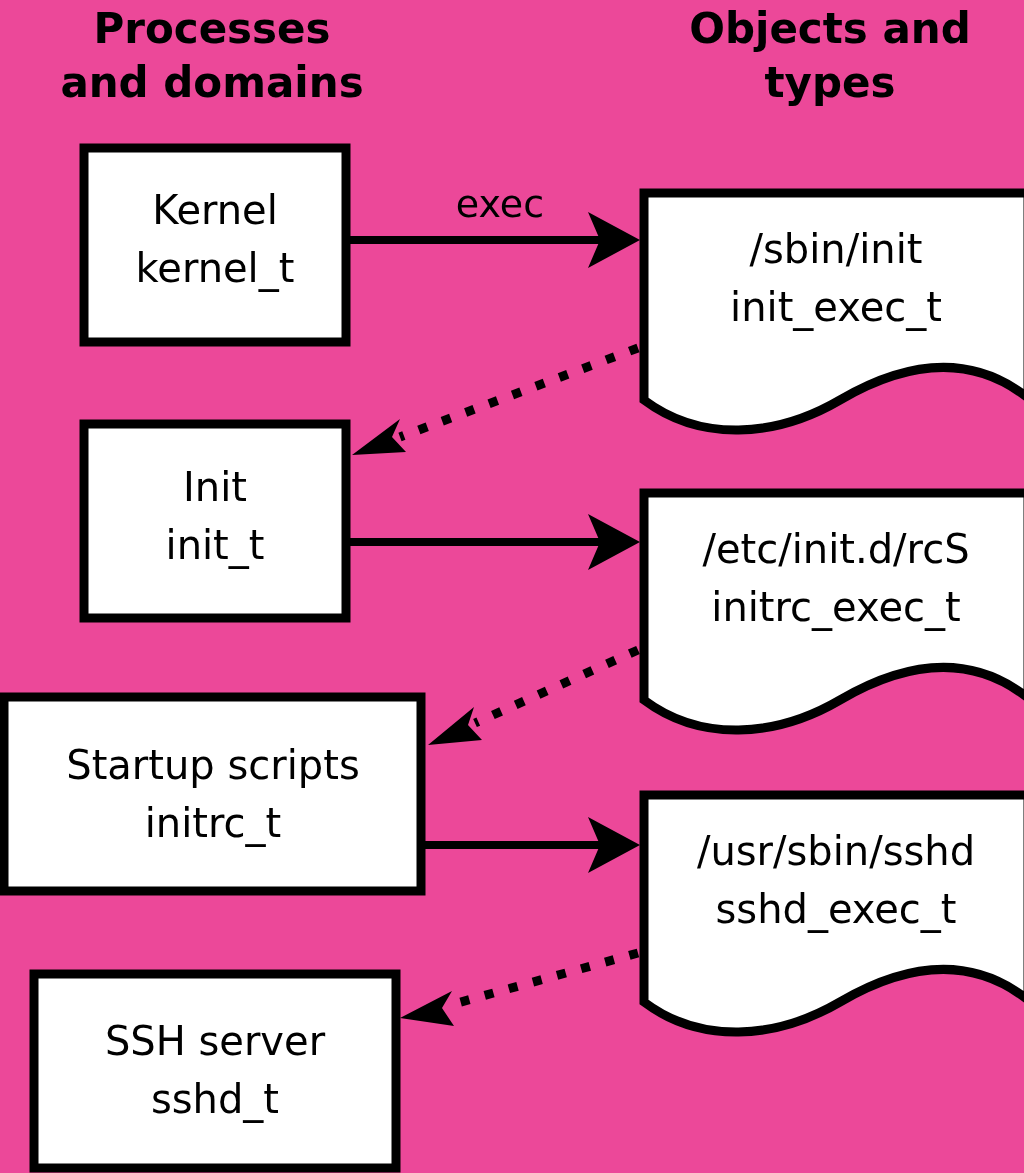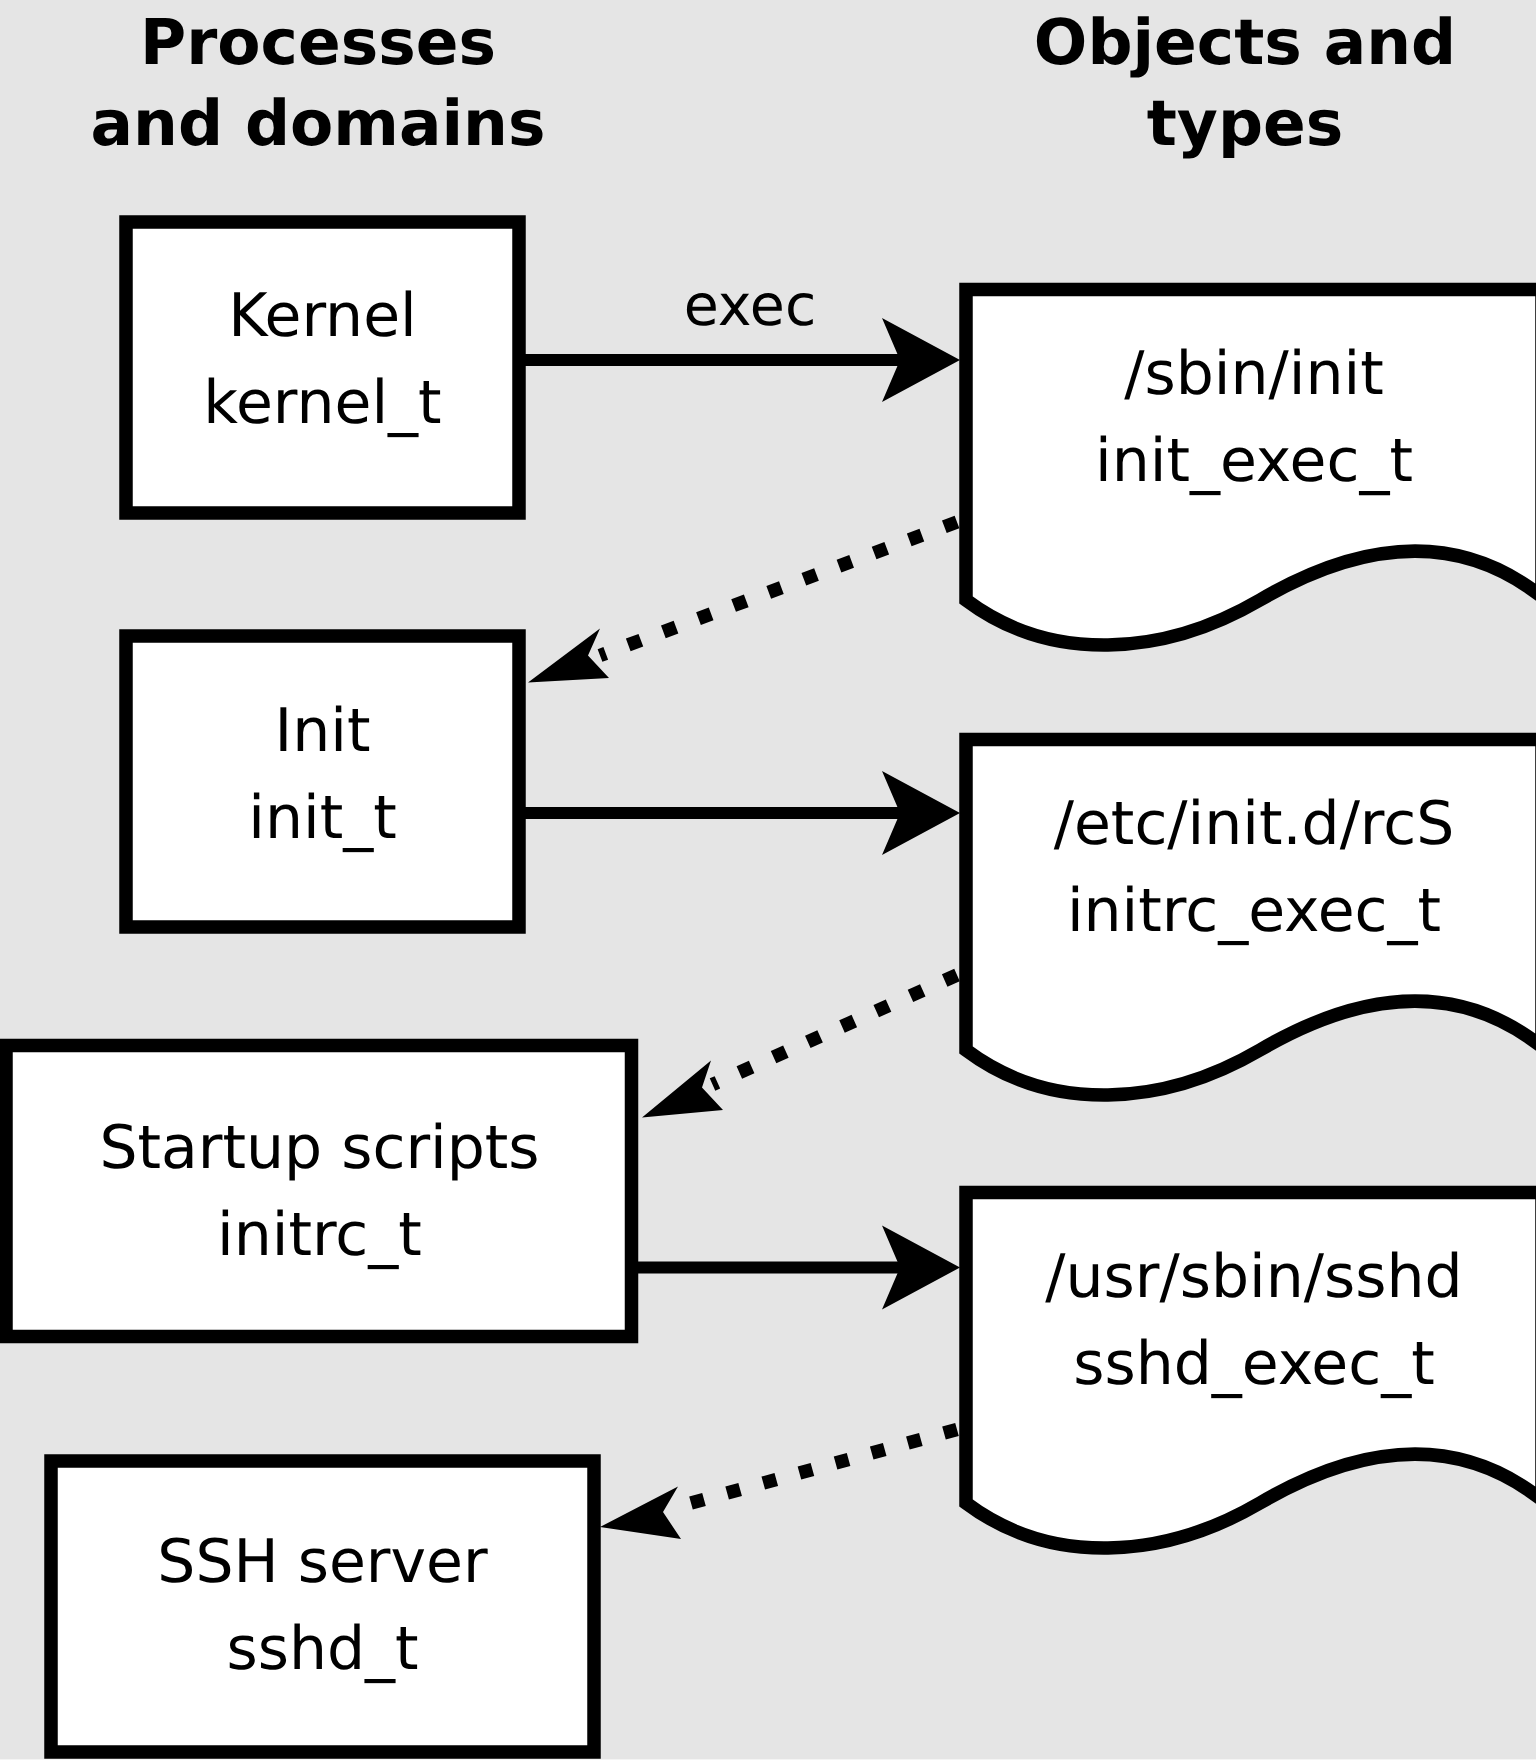--- a/index.html
+++ b/index.html
@@ -10,21 +10,21 @@
   body {
     width: 1024px;
     height: 1173px;
     overflow: hidden;
     font-family: "DejaVu Sans", sans-serif;
   }
   #diagram-root {
     position: relative;
     width: 1024px;
     height: 1173px;
-    background: #e5e5e5;
+    background: #ec4899;
   }
   svg.diagram {
     display: block;
     width: 1024px;
     height: 1173px;
   }
   .col-header {
     font-family: "DejaVu Sans", sans-serif;
     font-weight: bold;
     font-size: 42px;

